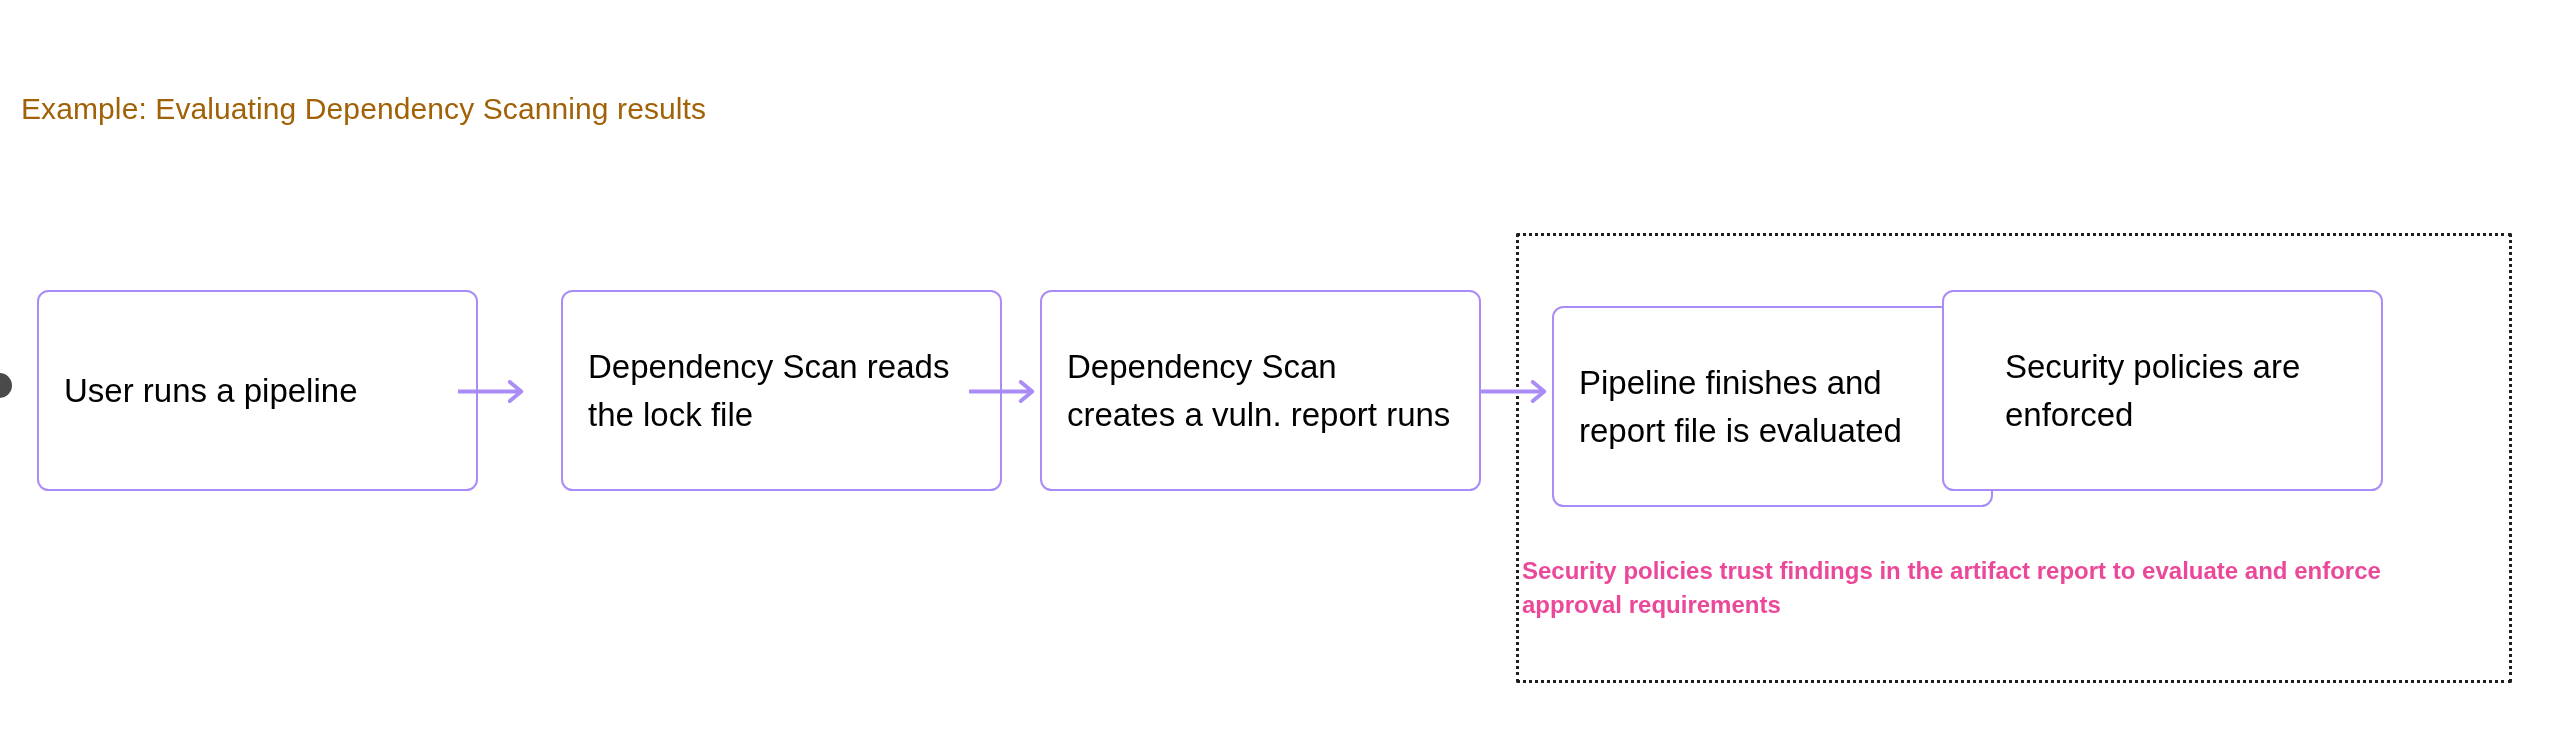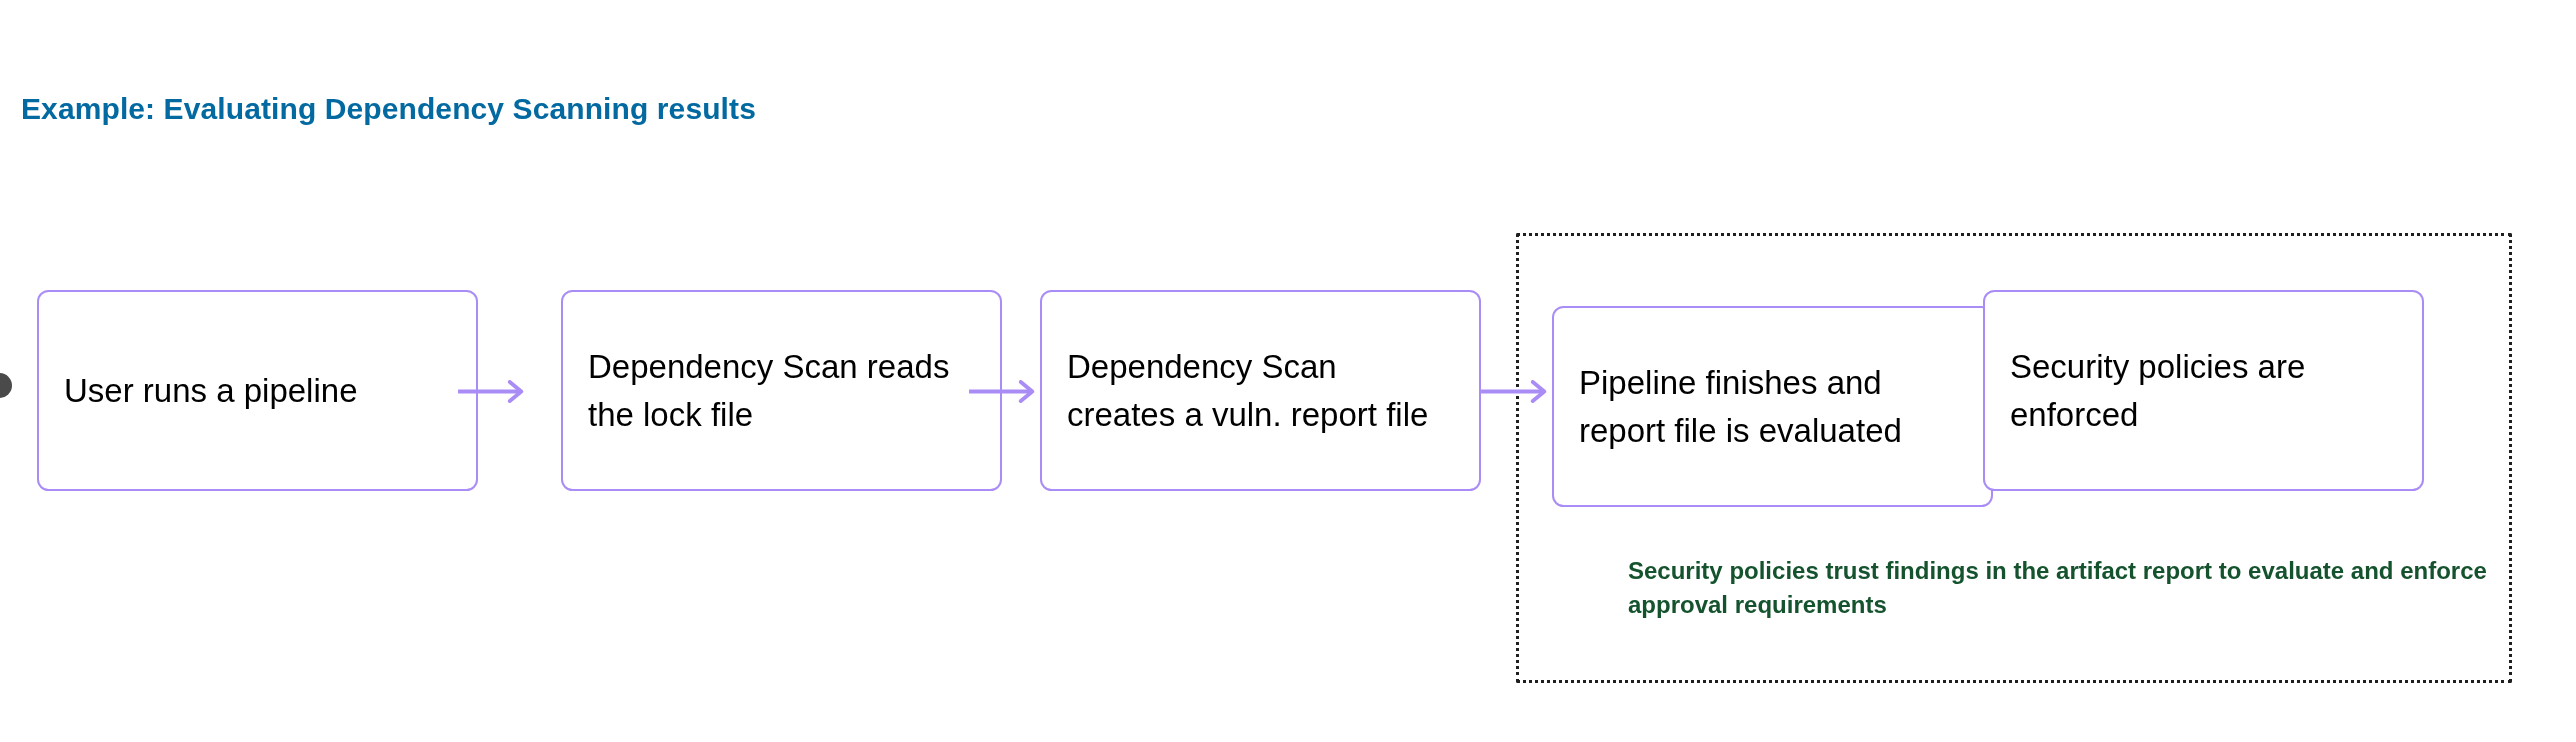--- a/index.html
+++ b/index.html
@@ -13,22 +13,22 @@
     position: relative;
     font-family: "Liberation Sans", sans-serif;
     overflow: hidden;
   }
 
   #diagram-title {
     position: absolute;
     left: 21px;
     top: 92px;
     font-size: 30px;
-    font-weight: bold;
-    color: #0369a1;
+    font-weight: normal;
+    color: #a16207;
     letter-spacing: 0.1px;
     white-space: nowrap;
   }
 
   
   #flow-row {
     position: absolute;
     left: 0;
     top: 290px;
     width: 2576px;
@@ -52,21 +52,21 @@
     font-size: 33px;
     line-height: 1.45;
     color: #000000;
     font-weight: 400;
   }
 
   #node-1 { left: 17px; margin-left: 20px; }
   #node-2 { left: 521px; margin-left: 40px; }
   #node-3 { left: 1040px; }
   #node-4 { left: 1552px; margin-top: 16px; }
-  #node-5 { left: 1983px; }
+  #node-5 { left: 1942px; padding-left: 36px; }
 
   
   #start-dot {
     position: absolute;
     left: -13.4px;
     top: 83px;
     width: 25px;
     height: 25px;
     border-radius: 50%;
     background: #4a4a4a;
@@ -94,27 +94,27 @@
     width: 996px;
     height: 450px;
     box-sizing: border-box;
     border: 3.8px dotted #1f1f1f;
     border-radius: 1.9px;
     background: transparent;
   }
 
   #policy-note {
     position: absolute;
-    left: 1628px;
+    left: 1522px;
     top: 554px;
     width: 900px;
     font-size: 24px;
     font-weight: bold;
     line-height: 1.42;
-    color: #14532d;
+    color: #ec4899;
   }
 </style>
 </head>
 <body>
 
 <div id="diagram-title">Example: Evaluating Dependency Scanning results</div>
 
 <div id="policy-group"></div>
 
 <div id="flow-row">
@@ -137,21 +137,21 @@
   </div>
 
   <div class="arrow" id="arrow-2">
     <svg width="71" height="23" viewBox="0 0 74 24">
       <line x1="0" y1="12" x2="64" y2="12" stroke="#a98cf5" stroke-width="4"></line>
       <polyline points="54,2 66,12 54,22" fill="none" stroke="#a98cf5" stroke-width="4" stroke-linecap="round" stroke-linejoin="round"></polyline>
     </svg>
   </div>
 
   <div class="node-box" id="node-3">
-    <div class="node-label">Dependency Scan creates a vuln. report file</div>
+    <div class="node-label">Dependency Scan creates a vuln. report runs</div>
   </div>
 
   <div class="arrow" id="arrow-3">
     <svg width="71" height="23" viewBox="0 0 74 24">
       <line x1="0" y1="12" x2="64" y2="12" stroke="#a98cf5" stroke-width="4"></line>
       <polyline points="54,2 66,12 54,22" fill="none" stroke="#a98cf5" stroke-width="4" stroke-linecap="round" stroke-linejoin="round"></polyline>
     </svg>
   </div>
 
   <div class="node-box" id="node-4">

